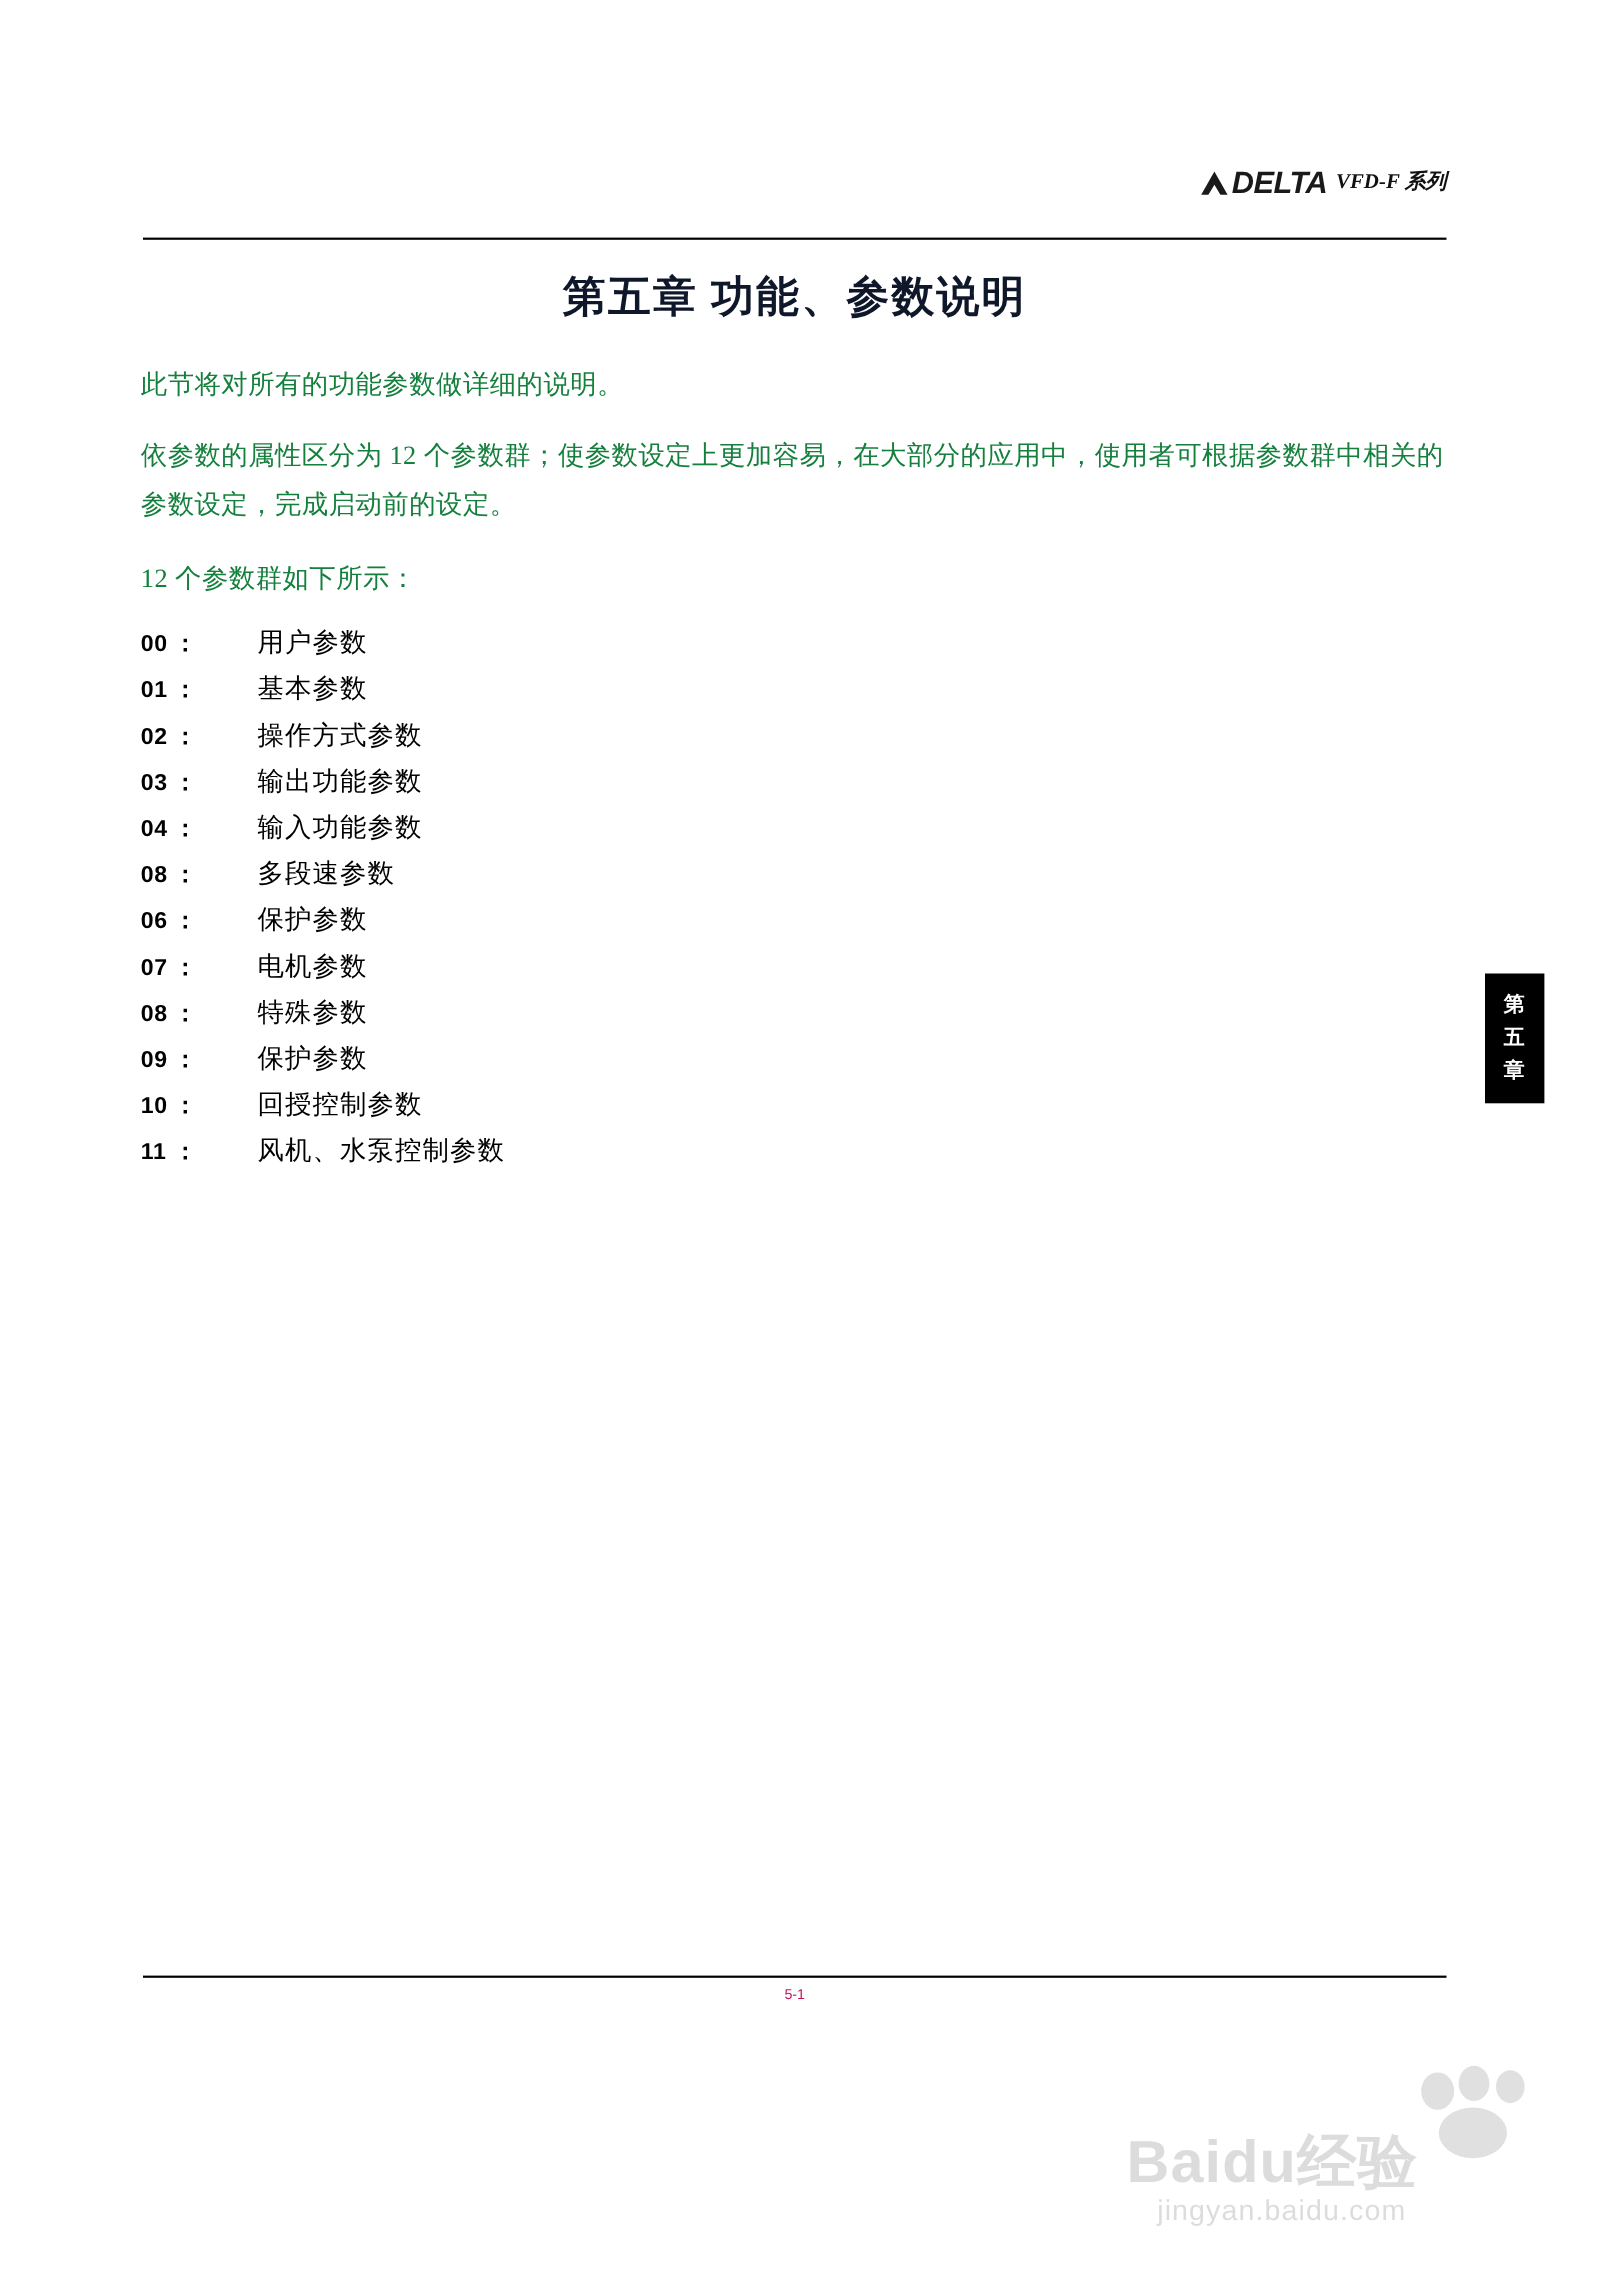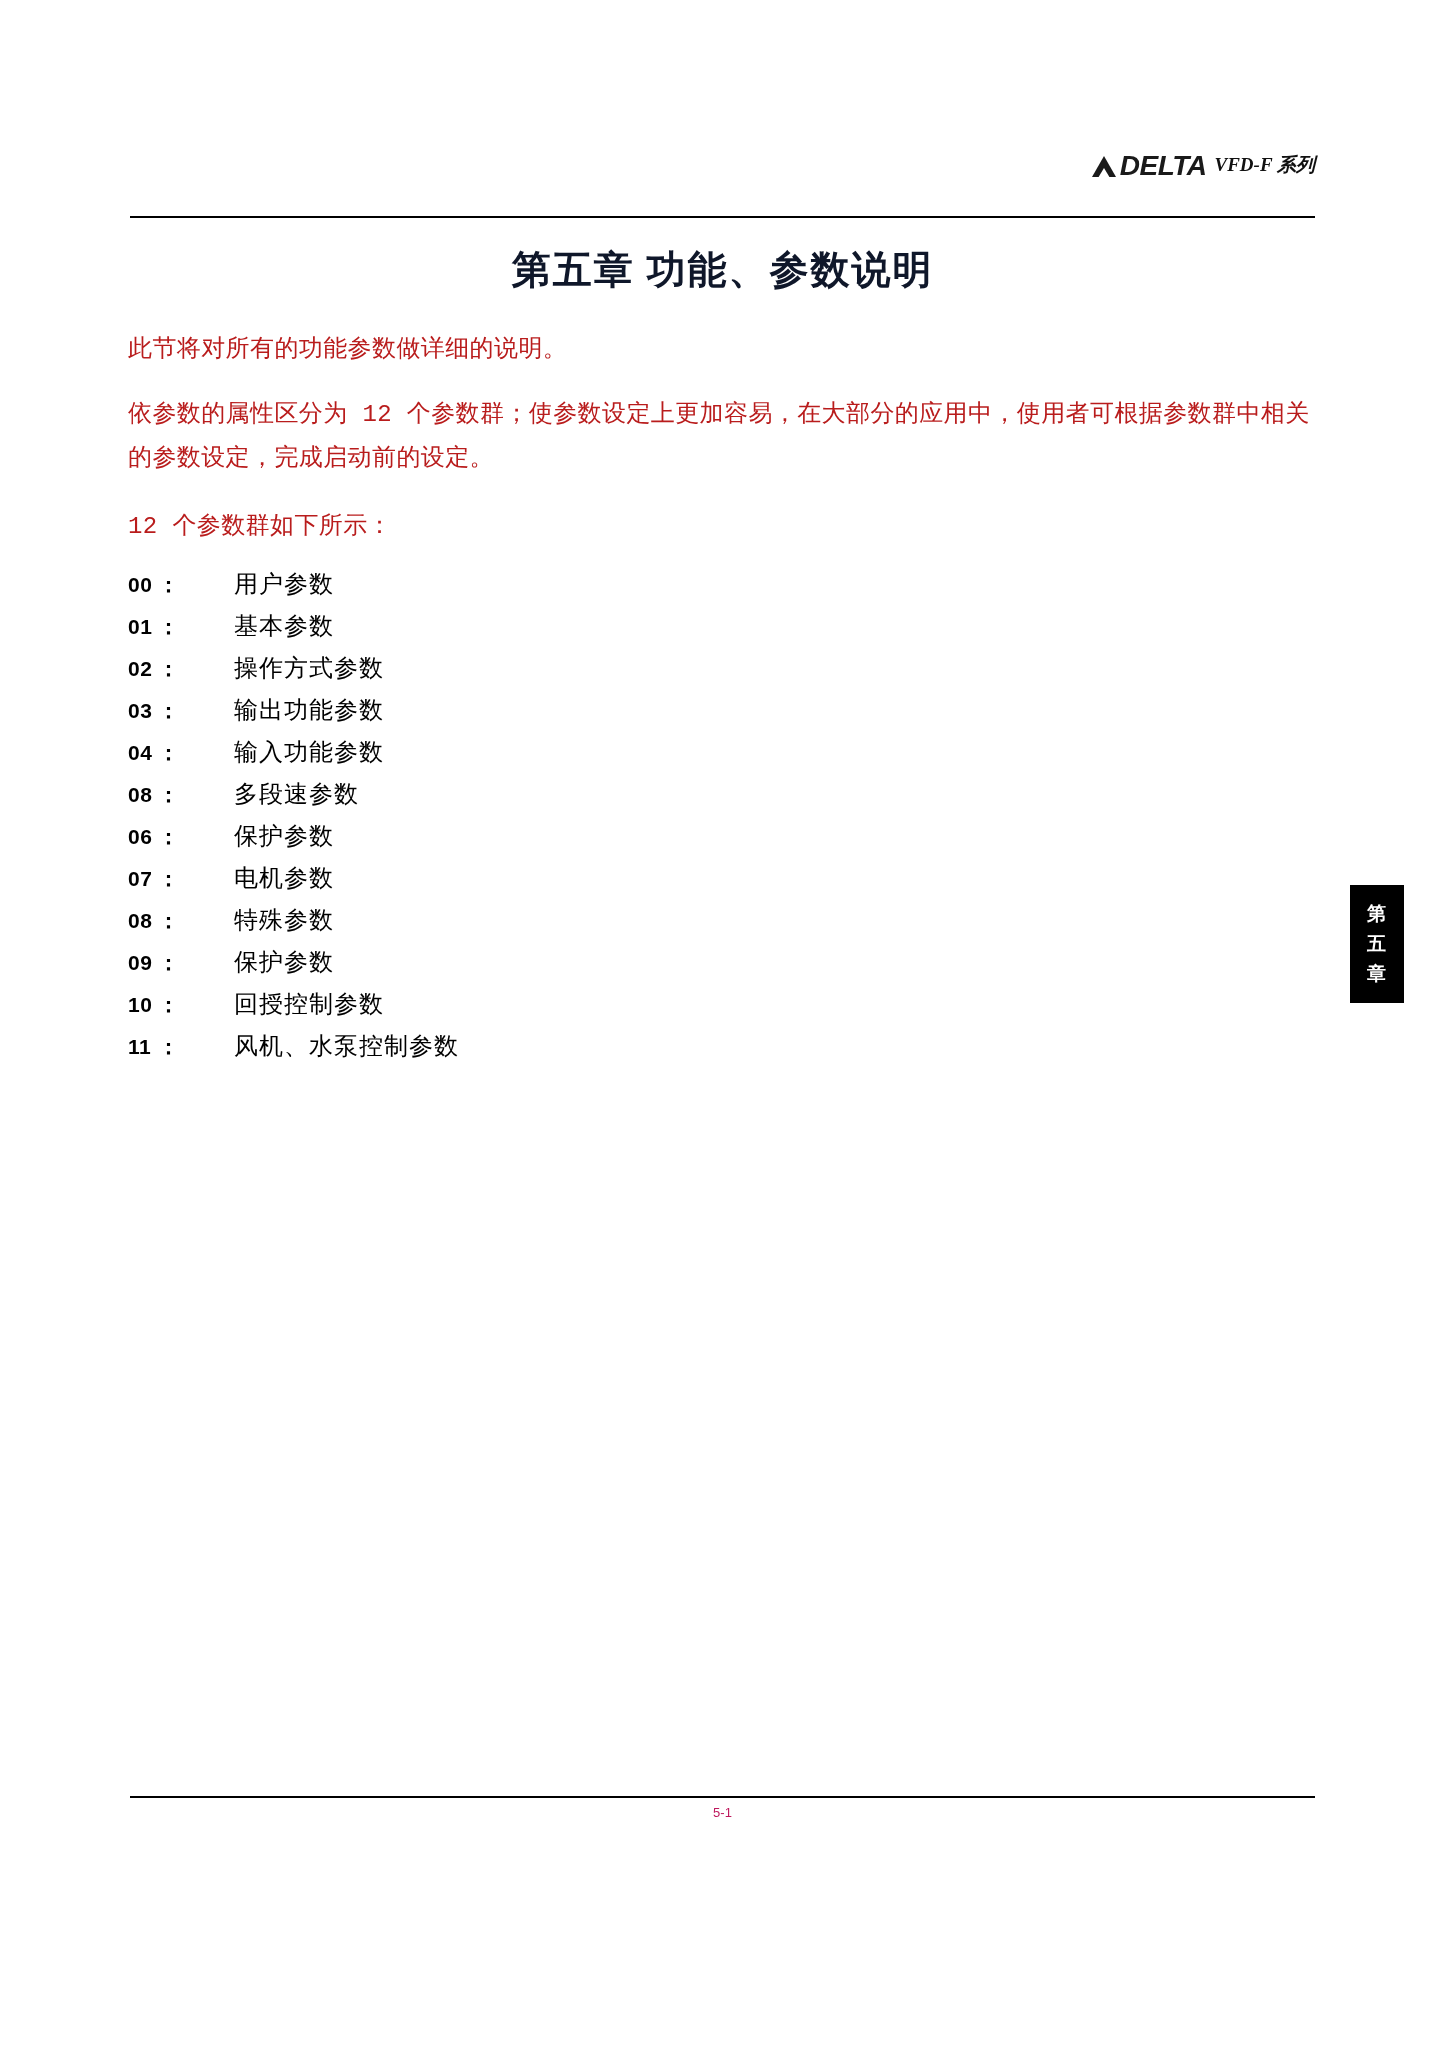--- a/index.html
+++ b/index.html
@@ -99,23 +99,22 @@
     font-weight: bold;
     letter-spacing: 2px;
     color: #0f172a;
   }
 
   
   .para {
     position: absolute;
     font-size: 24px;
     line-height: 44px;
-    color: #b91c1c;
+    color: #15803d;
     letter-spacing: 0.4px;
-    font-family: Liberation Mono, monospace;
   }
   .para-1 { left: 128px; top: 328px; width: 1100px; }
   .para-2 { left: 128px; top: 393px; width: 1200px; }
   .para-3 { left: 128px; top: 505px; width: 800px; }
 
   
   .group-list {
     position: absolute;
     left: 128px;
     top: 568px;
@@ -330,14 +329,24 @@
 
   <div class="side-tab">
     <span>第</span>
     <span>五</span>
     <span>章</span>
   </div>
 
   <div class="footer-rule"></div>
   <div class="footer-pageno">5-1</div>
 
+  <div class="watermark">
+    <div class="wm-paw">
+      <span style="width:30px;height:34px;left:0px;top:6px;"></span>
+      <span style="width:28px;height:32px;left:34px;top:0px;"></span>
+      <span style="width:26px;height:30px;left:68px;top:4px;"></span>
+      <span style="width:62px;height:46px;left:16px;top:38px;"></span>
+    </div>
+    <div class="wm-text">Baidu经验</div>
+    <div class="wm-sub">jingyan.baidu.com</div>
+  </div>
 
 </div>
 
 </body></html>

